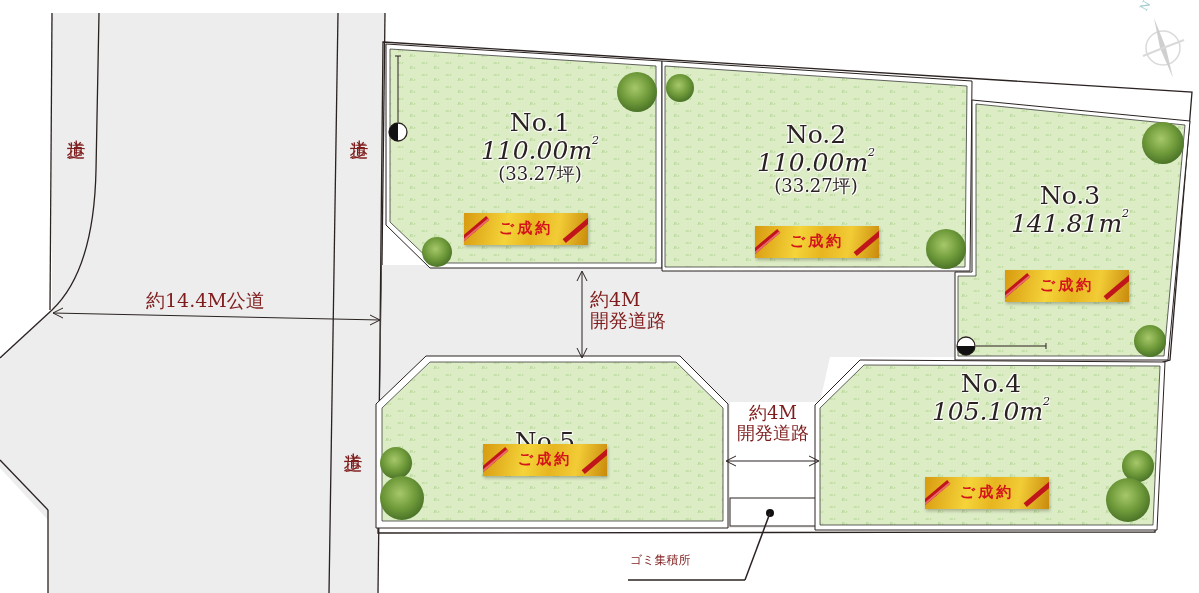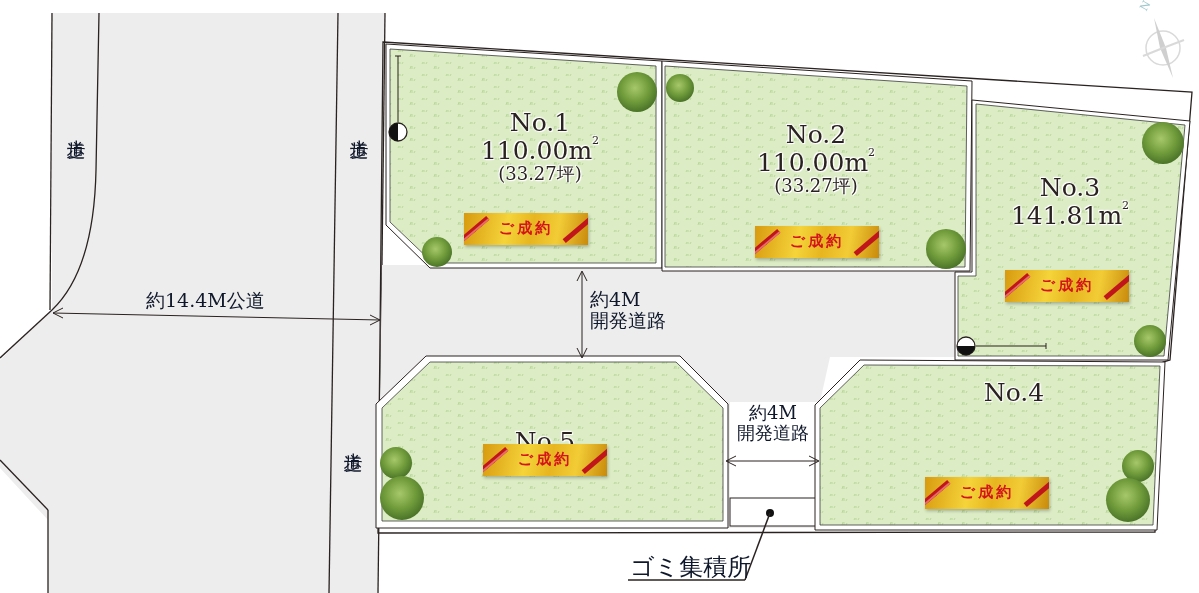--- a/index.html
+++ b/index.html
@@ -1,22 +1,22 @@
 <!DOCTYPE html>
 <html><head>
 <meta charset="utf-8">
 <style>
   html, body { margin:0; padding:0; background:#ffffff; }
   body { width:1199px; height:593px; overflow:hidden; position:relative; font-family:"DejaVu Serif", serif; }
   #map { position:absolute; left:0; top:0; width:1199px; height:593px; }
-  .lbl { position:absolute; color:#0f172a; font-family:"DejaVu Serif", serif; line-height:1.1; white-space:nowrap; }
+  .lbl { position:absolute; color:#7f1d1d; font-family:"DejaVu Serif", serif; line-height:1.1; white-space:nowrap; }
   .lot-text { position:absolute; text-align:center; color:#2a2220; font-family:"DejaVu Serif", serif;
     text-shadow: 0 0 3px #fff, 0 0 3px #fff, 0 0 2px #fff, 1px 1px 0 #fff, -1px -1px 0 #fff; line-height:1.1; }
   .lot-no { font-size:25px; }
-  .lot-area { font-size:25px; }
+  .lot-area { font-size:25px;font-style:italic; }
   .lot-tsubo { font-size:18px; }
   .sup { font-size:11px; vertical-align:top; position:relative; top:-2px; }
   .sold { position:absolute; width:124px; height:32px;
     background:linear-gradient(100deg,#d89a10 0%,#f5d43a 35%,#e7b520 55%,#f2cc36 75%,#c98a0c 100%);
     box-shadow: 1px 2px 3px rgba(0,0,0,0.25); overflow:hidden; }
   .sold::before { content:""; position:absolute; left:-8px; top:14px; width:36px; height:5px; background:#c0151b; transform:rotate(-40deg); box-shadow:0 -2px 0 #e86a6a inset; }
   .sold::after { content:""; position:absolute; right:-8px; top:14px; width:36px; height:5px; background:#c0151b; transform:rotate(-40deg); }
   .sold span { position:absolute; left:0; right:0; top:6px; text-align:center; color:#d4141c; font-size:15px; font-weight:bold; letter-spacing:3px; font-family:"DejaVu Sans", sans-serif; }
   .vert { writing-mode:vertical-rl; font-size:19px; letter-spacing:2px; }
 </style>
@@ -129,51 +129,52 @@
 <div class="lbl" style="left:146px;top:290px;font-size:19px;">約14.4M公道</div>
 
 <div class="lbl" style="left:590px;top:289px;font-size:19px;">
   <div>約4M</div>
   <div>開発道路</div>
 </div>
 <div class="lbl" style="left:729px;top:403px;font-size:18px;text-align:center;width:88px;">
   <div>約4M</div>
   <div>開発道路</div>
 </div>
-<div class="lbl" style="left:630px;top:554px;font-size:24px;">ゴミ集積所</div>
+<div class="lbl" style="left:630px;top:554px;font-size:12px;">ゴミ集積所</div>
 <div class="lbl" style="left:1141px;top:0px;font-size:11px;color:#9ec8cc;transform:rotate(-60deg);">N</div>
 
 <div class="lot-text" style="left:440px;top:93px;width:200px;margin-top:16px;">
   <div class="lot-no">No.1</div>
   <div class="lot-area"><span>110.00m</span><span class="sup">2</span></div>
   <div class="lot-tsubo">(33.27坪)</div>
 </div>
 <div class="sold" style="left:464px;top:213px;">
     <span>ご成約</span>
   </div>
 
 <div class="lot-text" style="left:716px;top:121px;width:200px;">
   <div class="lot-no">No.2</div>
   <div class="lot-area"><span>110.00m</span><span class="sup">2</span></div>
   <div class="lot-tsubo">(33.27坪)</div>
 </div>
 <div class="sold" style="left:755px;top:226px;">
     <span>ご成約</span>
   </div>
 
-<div class="lot-text" style="left:970px;top:174px;width:200px;">
+<div class="lot-text" style="left:970px;top:182px;width:200px;">
   <div class="lot-no">No.3</div>
   <div class="lot-area"><span>141.81m</span><span class="sup">2</span></div>
 </div>
 <div class="sold" style="left:1005px;top:270px;">
     <span>ご成約</span>
   </div>
 
-<div class="lot-text" style="left:914px;top:370px;width:200px;margin-top:9px;">
+<div class="lot-text" style="left:891px;top:370px;width:200px;">
   <div class="lot-no">No.4</div>
+  <div class="lot-area"><span>105.10m</span><span class="sup">2</span></div>
 </div>
 <div class="sold" style="left:925px;top:477px;">
     <span>ご成約</span>
   </div>
 
 <div class="lot-text" style="left:445px;top:428px;width:200px;">
   <div class="lot-no">No.5</div>
 </div>
 <div class="sold" style="left:483px;top:444px;">
     <span>ご成約</span>

